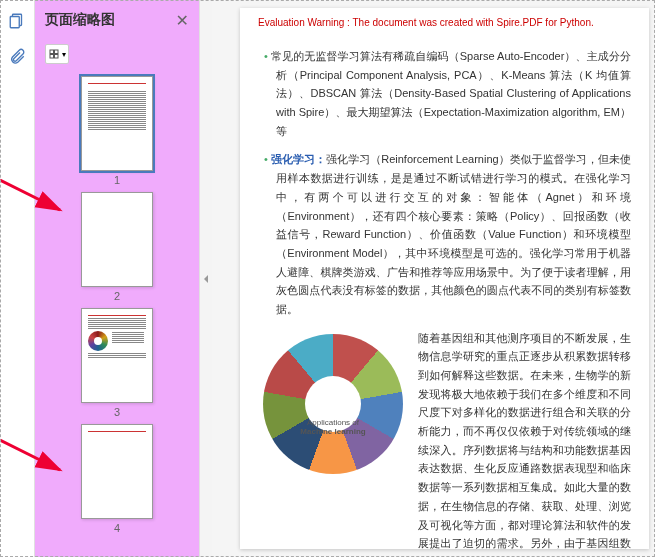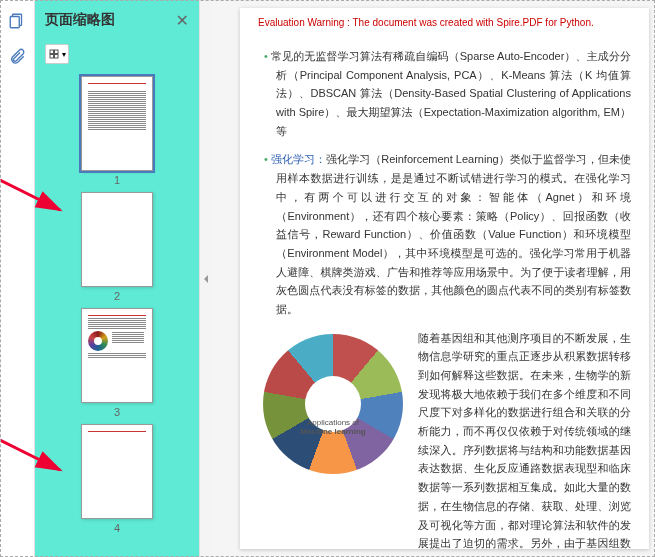--- a/index.html
+++ b/index.html
@@ -7,21 +7,21 @@
   
   .outer-border { position: absolute; top: 0; left: 0; right: 0; bottom: 0; border: 1px dashed #aaa; pointer-events: none; z-index: 100; }
   
   .container { display: flex; height: 557px; background: #f8f8f8; }
   
   
   .icon-strip { width: 35px; background: #fff; border-right: 1px solid #e0e0e0; display: flex; flex-direction: column; align-items: center; padding-top: 12px; gap: 14px; }
   .icon-strip svg { width: 18px; height: 18px; stroke: #4a7abc; fill: none; stroke-width: 1.8; }
   
   
-  .thumb-panel { width: 165px; background: #5eead4; border-right: 1px solid #e0e0e0; display: flex; flex-direction: column; position: relative;}
+  .thumb-panel { width: 165px; background: #f0abfc; border-right: 1px solid #e0e0e0; display: flex; flex-direction: column; position: relative;}
   .thumb-header { display: flex; align-items: center; justify-content: space-between; padding: 8px 10px; height: 40px; }
   .thumb-title { font-size: 14px; color: #333; font-weight: bold; }
   .close-btn { font-size: 16px; color: #666; cursor: pointer; }
   .thumb-toolbar { display: flex; align-items: center; gap: 8px; padding: 4px 10px 8px 10px; }
   .tb-btn { width: 24px; height: 20px; border: 1px solid #ccc; border-radius: 2px; display: flex; align-items: center; justify-content: center; font-size: 11px; cursor: pointer; background: #fff; }
   .tb-btn svg { width: 12px; height: 12px; stroke: #555; fill: none; stroke-width: 2; }
   
   .thumb-list { flex: 1; overflow-y: auto; padding: 4px 0 4px 0; display: flex; flex-direction: column; align-items: center; gap: 6px; position: relative;}
   .thumb-list::-webkit-scrollbar { width: 10px; }
   .thumb-list::-webkit-scrollbar-thumb { background: #c8c8c8; border-radius: 2px; }
@@ -50,21 +50,21 @@
   .doc-scroll { flex:1; overflow-y: scroll; padding: 8px 6px 8px 28px;}
   .doc-scroll::-webkit-scrollbar { width: 14px; }
   .doc-scroll::-webkit-scrollbar-thumb { background: #c4c4c4; border: 2px solid #f0f0f0; border-radius: 2px;}
   .doc-scroll::-webkit-scrollbar-track { background: #f0f0f0; }
   .doc-scroll::-webkit-scrollbar-button { height: 14px; background:#e8e8e8;}
   
   .doc-page { background: #fff; box-shadow: 0 1px 4px rgba(0,0,0,.2); padding: 6px 18px 7px 18px; font-size: 11px; color: #333; line-height: 1.7; height: 100%;}
   .warn { color: #c00; font-size: 10px; margin-bottom: 16px; }
   .bullet-para { margin: 0 0 10px 18px; text-indent: 0; text-align: justify;}
   .bullet-para::before { content: "• "; color: #4a6; margin-left: -12px;}
-  .kw { color: #2a5db0; font-weight: normal; }
+  .kw { color: #2a5db0; font-weight: bold; }
   
   .img-para { display: flex; gap: 10px; margin: 8px 0 0 0; }
   .wheel-wrap { flex: none; width: 150px; height: 150px; position: relative; display:flex; align-items:center; justify-content:center;}
   .wheel { width: 140px; height: 140px; border-radius: 50%; background: conic-gradient(#c0504d 0 40deg, #9bbb59 40deg 80deg, #4f81bd 80deg 120deg, #8064a2 120deg 160deg, #f79646 160deg 200deg, #2c4d75 200deg 240deg, #76933c 240deg 280deg, #b94a48 280deg 320deg, #4bacc6 320deg 360deg); position:relative;}
   .wheel::after { content: ""; position: absolute; inset: 42px; background: #fff; border-radius: 50%; display:flex;}
   .wheel-center { position:absolute; inset:42px; display:flex; align-items:flex-end; justify-content:center; text-align:center; font-size:8px; color:#555; line-height:1.1; z-index:2;}
   .img-text { flex: 1; font-size: 11px; text-align: justify;}
   
   
   .arrow { position: absolute; z-index: 50; pointer-events: none;}

